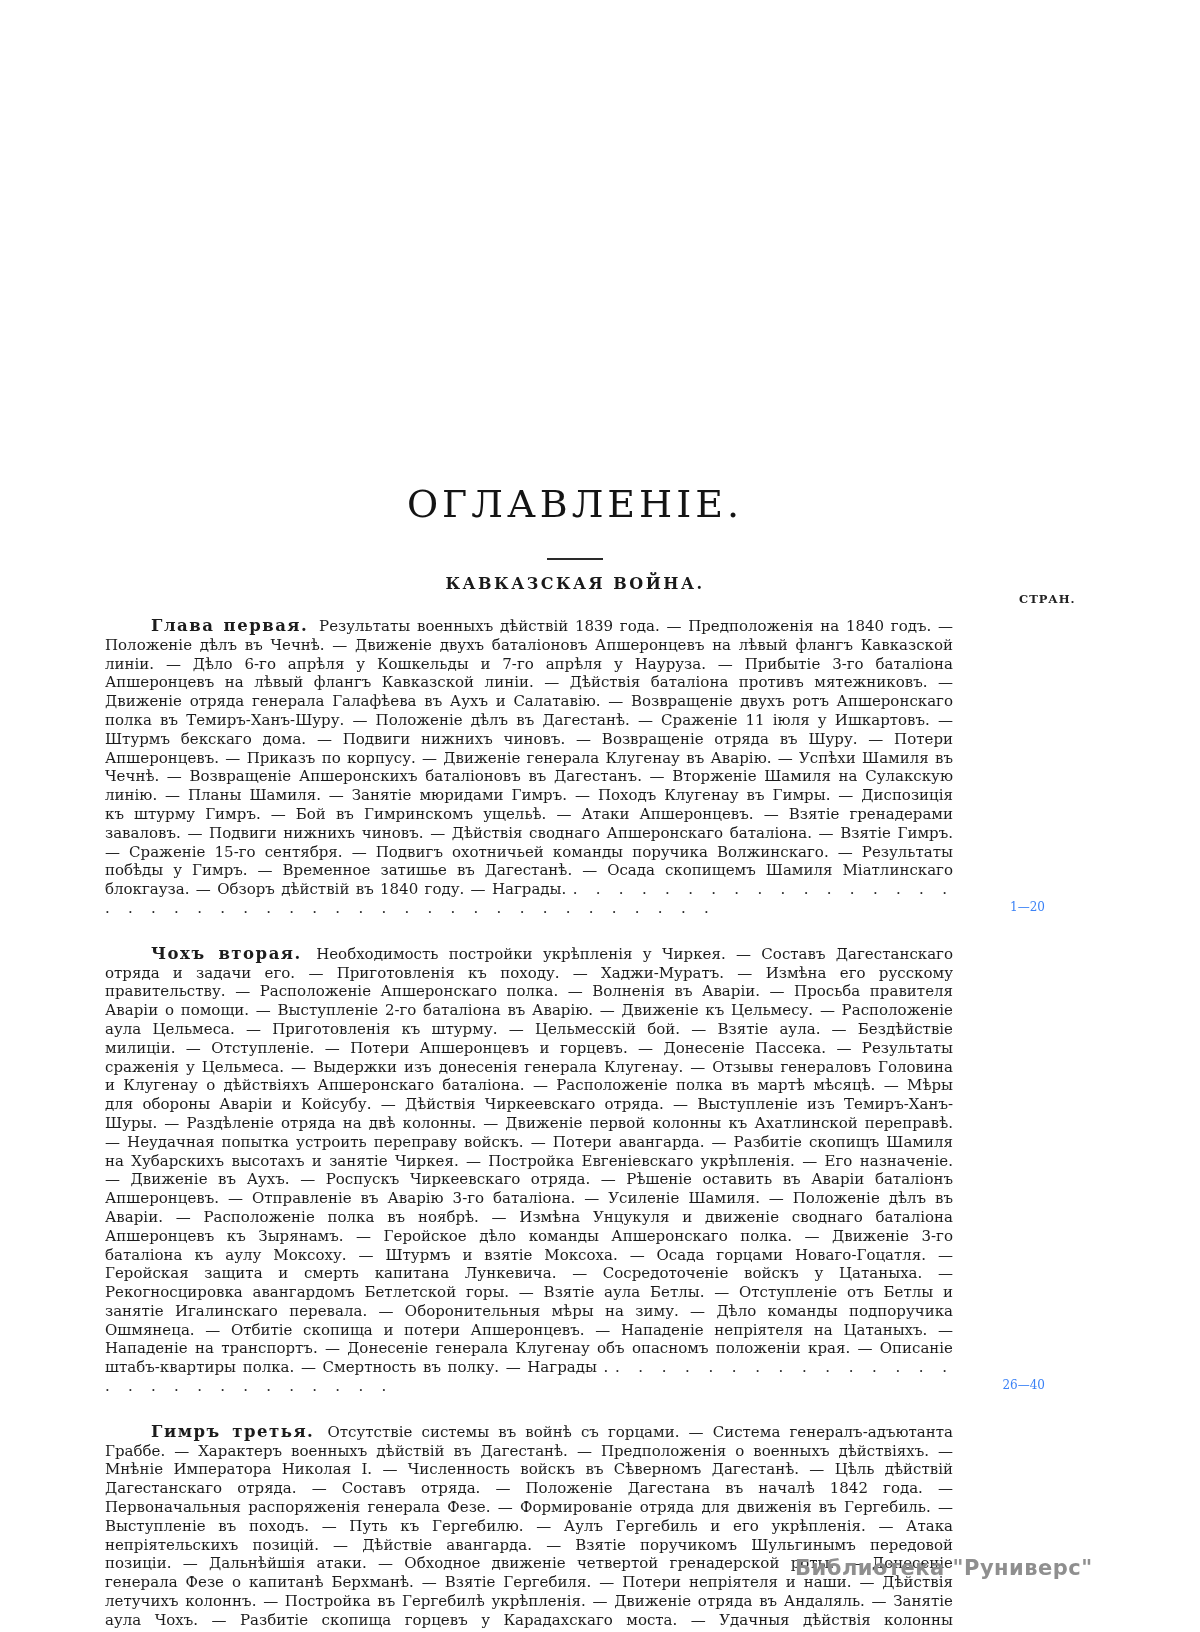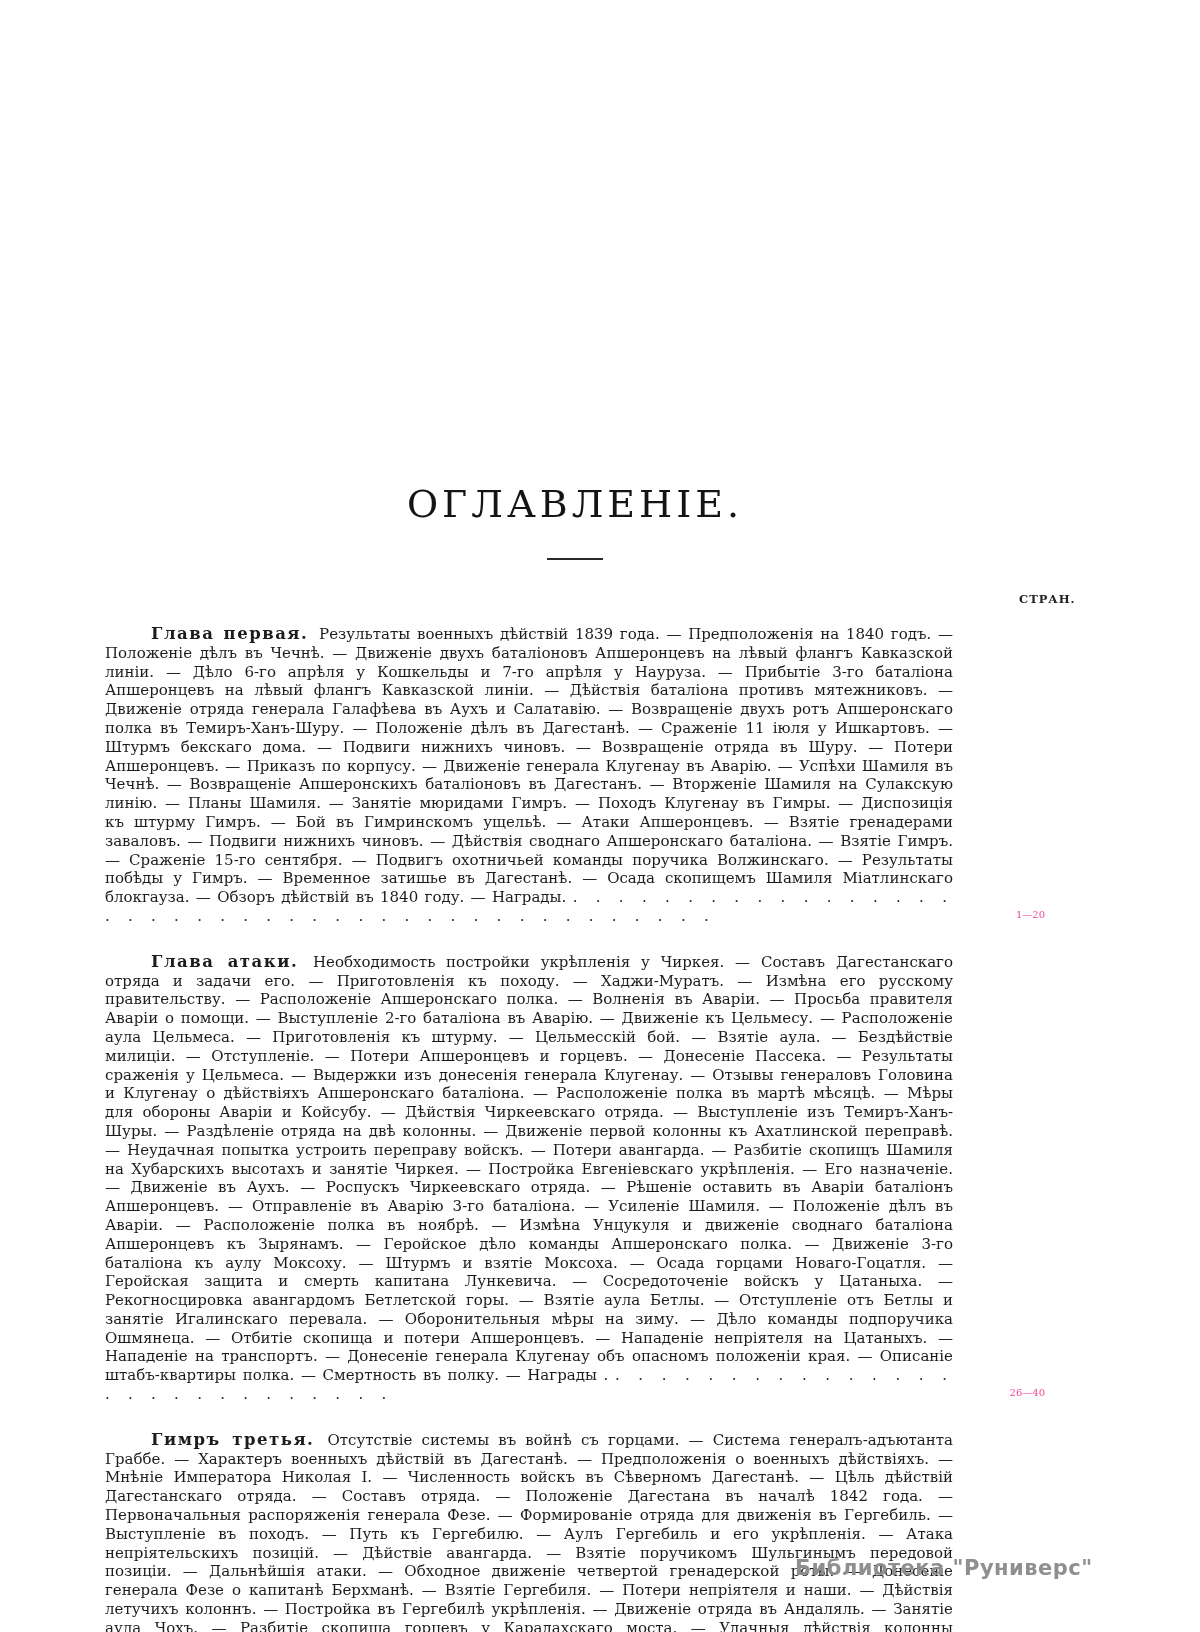--- a/index.html
+++ b/index.html
@@ -57,21 +57,21 @@
     margin-left: 24px;
   }
   .toc {
     position: absolute;
     top: 609px;
     left: 105px;
     width: 848px;
   }
   .chapter {
     position: relative;
-    margin: 16px 0 27px 0;
+    margin: 8px 0 27px 0;
     text-align: justify;
     text-indent: 46px;
     font-size: 15px;
     line-height: 18.8px;
     color: #1c1c1c;
     word-spacing: 1.5px;
   }
   .chapter-heading {
     font-weight: 700;
     font-size: 16.5px;
@@ -79,24 +79,24 @@
     padding-right: 4px;
   }
   .leader {
     letter-spacing: 6px;
     color: #2a2a2a;
   }
   .page-range {
     position: absolute;
     right: -92px;
     bottom: 1px;
-    font-size: 10px;
+    font-size: 12px;
     text-indent: 0;
     white-space: nowrap;
-    color: #ec4899;
+    color: #3b82f6;
   }
   .watermark {
     position: absolute;
     top: 1556px;
     left: 795px;
     font-family: "DejaVu Sans", "Liberation Sans", sans-serif;
     font-size: 21px;
     font-weight: 700;
     color: #8f8f8f;
     letter-spacing: 0.5px;
@@ -104,34 +104,35 @@
 </style>
 </head>
 <body>
 
 <div class="page">
 
   <div class="doc-title">ОГЛАВЛЕНІЕ.</div>
 
   <div class="title-rule"></div>
 
+  <div class="section-heading">КАВКАЗСКАЯ ВОЙНА.</div>
 
   <div class="pages-column-header">СТРАН.</div>
 
   <div class="toc">
 
     <p class="chapter">
       <span class="chapter-heading">Глава первая.</span>
       <span class="chapter-summary">Результаты военныхъ дѣйствій 1839 года. — Предположенія на 1840 годъ. — Положеніе дѣлъ въ Чечнѣ. — Движеніе двухъ баталіоновъ Апшеронцевъ на лѣвый флангъ Кавказской линіи. — Дѣло 6-го апрѣля у Кошкельды и 7-го апрѣля у Науруза. — Прибытіе 3-го баталіона Апшеронцевъ на лѣвый флангъ Кавказской линіи. — Дѣйствія баталіона противъ мятежниковъ. — Движеніе отряда генерала Галафѣева въ Аухъ и Салатавію. — Возвращеніе двухъ ротъ Апшеронскаго полка въ Темиръ-Ханъ-Шуру. — Положеніе дѣлъ въ Дагестанѣ. — Сраженіе 11 іюля у Ишкартовъ. — Штурмъ бекскаго дома. — Подвиги нижнихъ чиновъ. — Возвращеніе отряда въ Шуру. — Потери Апшеронцевъ. — Приказъ по корпусу. — Движеніе генерала Клугенау въ Аварію. — Успѣхи Шамиля въ Чечнѣ. — Возвращеніе Апшеронскихъ баталіоновъ въ Дагестанъ. — Вторженіе Шамиля на Сулакскую линію. — Планы Шамиля. — Занятіе мюридами Гимръ. — Походъ Клугенау въ Гимры. — Диспозиція къ штурму Гимръ. — Бой въ Гимринскомъ ущельѣ. — Атаки Апшеронцевъ. — Взятіе гренадерами заваловъ. — Подвиги нижнихъ чиновъ. — Дѣйствія своднаго Апшеронскаго баталіона. — Взятіе Гимръ. — Сраженіе 15-го сентября. — Подвигъ охотничьей команды поручика Волжинскаго. — Результаты побѣды у Гимръ. — Временное затишье въ Дагестанѣ. — Осада скопищемъ Шамиля Міатлинскаго блокгауза. — Обзоръ дѣйствій въ 1840 году. — Награды.</span>
       <span class="leader">. . . . . . . . . . . . . . . . . . . . . . . . . . . . . . . . . . . . . . . . . . . .</span>
       <span class="page-range">1—20</span>
     </p>
 
     <p class="chapter">
-      <span class="chapter-heading">Глава атаки.</span>
+      <span class="chapter-heading">Чохъ вторая.</span>
       <span class="chapter-summary">Необходимость постройки укрѣпленія у Чиркея. — Составъ Дагестанскаго отряда и задачи его. — Приготовленія къ походу. — Хаджи-Муратъ. — Измѣна его русскому правительству. — Расположеніе Апшеронскаго полка. — Волненія въ Аваріи. — Просьба правителя Аваріи о помощи. — Выступленіе 2-го баталіона въ Аварію. — Движеніе къ Цельмесу. — Расположеніе аула Цельмеса. — Приготовленія къ штурму. — Цельмесскій бой. — Взятіе аула. — Бездѣйствіе милиціи. — Отступленіе. — Потери Апшеронцевъ и горцевъ. — Донесеніе Пассека. — Результаты сраженія у Цельмеса. — Выдержки изъ донесенія генерала Клугенау. — Отзывы генераловъ Головина и Клугенау о дѣйствіяхъ Апшеронскаго баталіона. — Расположеніе полка въ мартѣ мѣсяцѣ. — Мѣры для обороны Аваріи и Койсубу. — Дѣйствія Чиркеевскаго отряда. — Выступленіе изъ Темиръ-Ханъ-Шуры. — Раздѣленіе отряда на двѣ колонны. — Движеніе первой колонны къ Ахатлинской переправѣ. — Неудачная попытка устроить переправу войскъ. — Потери авангарда. — Разбитіе скопищъ Шамиля на Хубарскихъ высотахъ и занятіе Чиркея. — Постройка Евгеніевскаго укрѣпленія. — Его назначеніе. — Движеніе въ Аухъ. — Роспускъ Чиркеевскаго отряда. — Рѣшеніе оставить въ Аваріи баталіонъ Апшеронцевъ. — Отправленіе въ Аварію 3-го баталіона. — Усиленіе Шамиля. — Положеніе дѣлъ въ Аваріи. — Расположеніе полка въ ноябрѣ. — Измѣна Унцукуля и движеніе своднаго баталіона Апшеронцевъ къ Зырянамъ. — Геройское дѣло команды Апшеронскаго полка. — Движеніе 3-го баталіона къ аулу Моксоху. — Штурмъ и взятіе Моксоха. — Осада горцами Новаго-Гоцатля. — Геройская защита и смерть капитана Лункевича. — Сосредоточеніе войскъ у Цатаныха. — Рекогносцировка авангардомъ Бетлетской горы. — Взятіе аула Бетлы. — Отступленіе отъ Бетлы и занятіе Игалинскаго перевала. — Оборонительныя мѣры на зиму. — Дѣло команды подпоручика Ошмянеца. — Отбитіе скопища и потери Апшеронцевъ. — Нападеніе непріятеля на Цатаныхъ. — Нападеніе на транспортъ. — Донесеніе генерала Клугенау объ опасномъ положеніи края. — Описаніе штабъ-квартиры полка. — Смертность въ полку. — Награды .</span>
       <span class="leader">. . . . . . . . . . . . . . . . . . . . . . . . . . . .</span>
       <span class="page-range">26—40</span>
     </p>
 
     <p class="chapter">
       <span class="chapter-heading">Гимръ третья.</span>
       <span class="chapter-summary">Отсутствіе системы въ войнѣ съ горцами. — Система генералъ-адъютанта Граббе. — Характеръ военныхъ дѣйствій въ Дагестанѣ. — Предположенія о военныхъ дѣйствіяхъ. — Мнѣніе Императора Николая I. — Численность войскъ въ Сѣверномъ Дагестанѣ. — Цѣль дѣйствій Дагестанскаго отряда. — Составъ отряда. — Положеніе Дагестана въ началѣ 1842 года. — Первоначальныя распоряженія генерала Фезе. — Формированіе отряда для движенія въ Гергебиль. — Выступленіе въ походъ. — Путь къ Гергебилю. — Аулъ Гергебиль и его укрѣпленія. — Атака непріятельскихъ позицій. — Дѣйствіе авангарда. — Взятіе поручикомъ Шульгинымъ передовой позиціи. — Дальнѣйшія атаки. — Обходное движеніе четвертой гренадерской роты. — Донесеніе генерала Фезе о капитанѣ Берхманѣ. — Взятіе Гергебиля. — Потери непріятеля и наши. — Дѣйствія летучихъ колоннъ. — Постройка въ Гергебилѣ укрѣпленія. — Движеніе отряда въ Андаляль. — Занятіе аула Чохъ. — Разбитіе скопища горцевъ у Карадахскаго моста. — Удачныя дѣйствія колонны подполковника Евдокимова. — Занятіе ауловъ Харачи и Унцукуля. — Печальный случай съ Евдокимовымъ въ Унцукулѣ. — Прибытіе главнаго отряда въ Унцукуль. — Постройка укрѣпленія. — Вторженіе Шамиля въ Андаляль. — Возвращеніе въ Шуру. — Походъ въ Казикумухъ. — Дѣло баталіона Познанскаго у Холотля. — Смерть штабсъ-капитана Падлова. — Приготовленія</span>
       <span class="leader"></span>
       <span class="page-range"></span>

